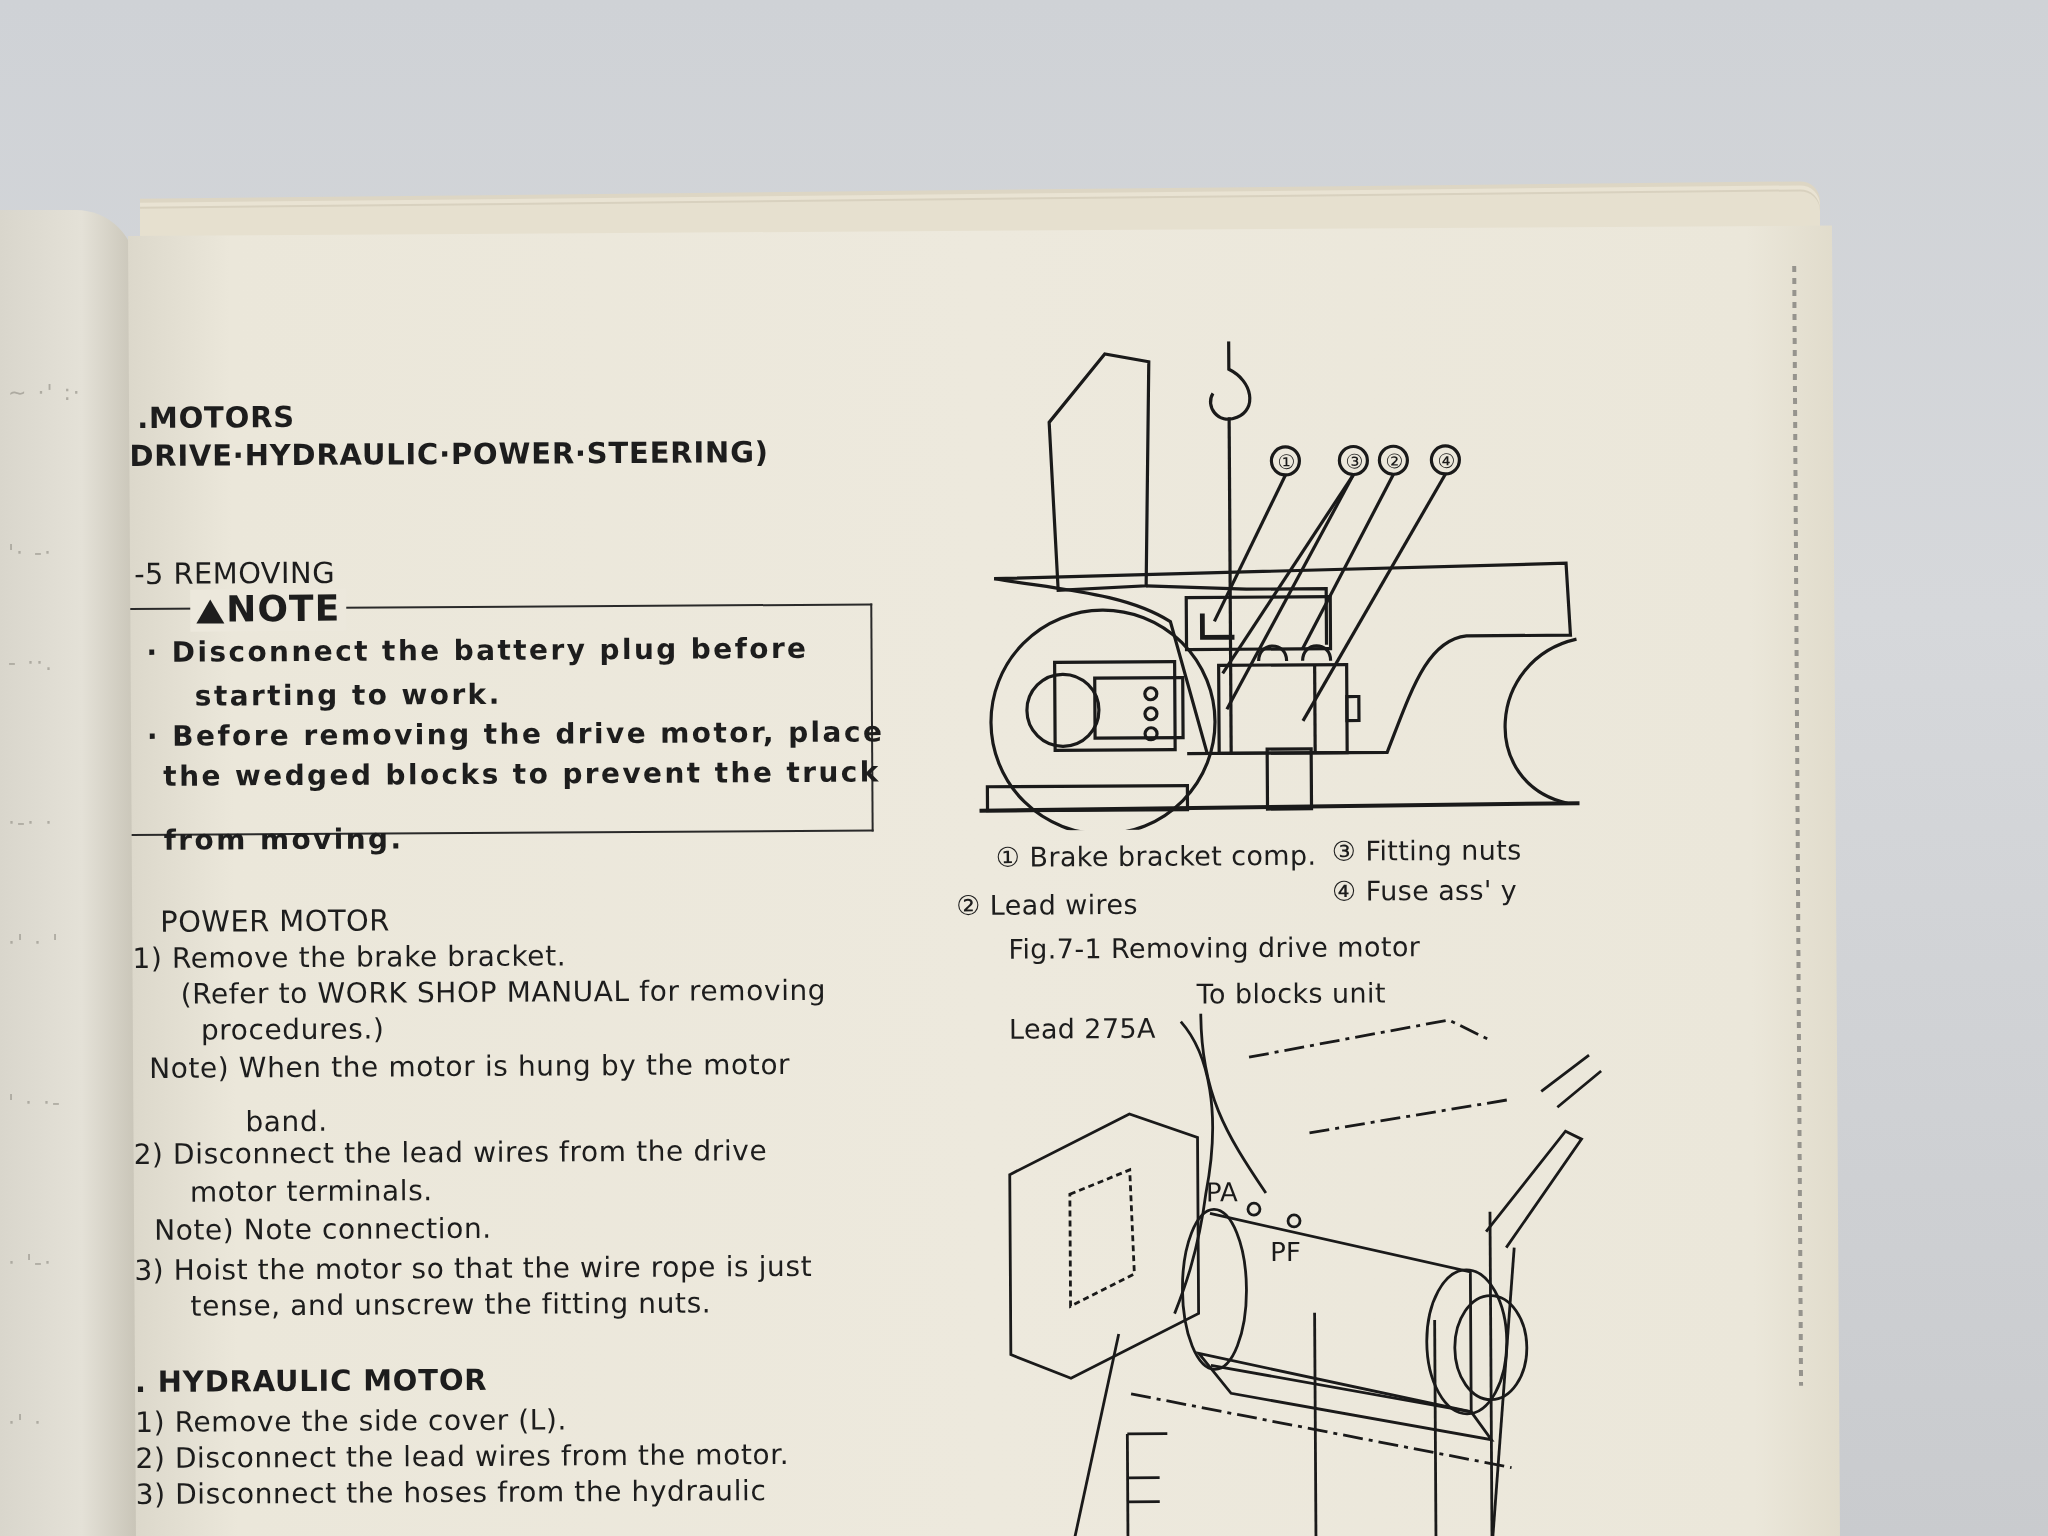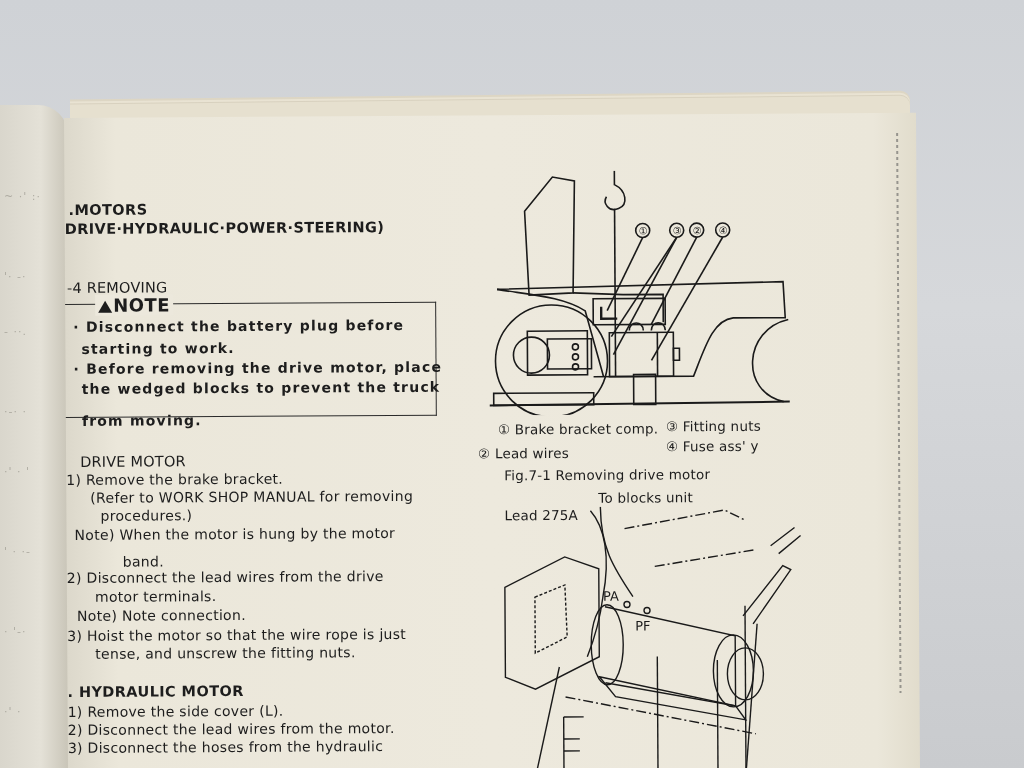--- a/index.html
+++ b/index.html
@@ -68,34 +68,34 @@
   <div class="ghost" style="top:440px">' ·  ·-</div>
   <div class="ghost" style="top:520px">·  '-·</div>
   <div class="ghost" style="top:600px">·'  ·</div>
 </div>
 
 <div class="page">
   <div class="page-binding-line"></div>
 
   <div class="txt h1" style="left:4px;top:84px">.MOTORS</div>
   <div class="txt h1" style="left:0;top:103px">DRIVE·HYDRAULIC·POWER·STEERING)</div>
-  <div class="txt h2" style="left:2px;top:162px">-4 REMOVING</div>
+  <div class="txt h2" style="left:2px;top:162px">-5 REMOVING</div>
 
   <div class="note-box">
     <div class="note-title">
       <span class="warn-icon"></span><span>NOTE</span>
     </div>
     <div class="note-line" style="top:14px">· Disconnect   the   battery   plug   before</div>
-    <div class="note-line" style="top:36px;left:16px">starting to work.</div>
+    <div class="note-line" style="top:36px;left:32px">starting to work.</div>
     <div class="note-line" style="top:56px">· Before removing the drive motor, place</div>
     <div class="note-line" style="top:76px;left:16px">the wedged blocks to prevent the truck</div>
     <div class="note-line" style="top:108px;left:16px">from moving.</div>
   </div>
 
-  <div class="txt h2" style="left:14px;top:336px">DRIVE MOTOR</div>
+  <div class="txt h2" style="left:14px;top:336px">POWER MOTOR</div>
   <div class="txt body" style="left:0;top:354px">1) Remove the brake bracket.</div>
   <div class="txt body" style="left:24px;top:372px">(Refer to WORK SHOP MANUAL  for removing</div>
   <div class="txt body" style="left:34px;top:390px">procedures.)</div>
   <div class="txt body" style="left:8px;top:409px">Note) When the motor is hung by the motor</div>
   <div class="txt body" style="left:56px;top:436px">band.</div>
   <div class="txt body" style="left:0;top:452px">2) Disconnect  the  lead  wires  from  the  drive</div>
   <div class="txt body" style="left:28px;top:471px">motor terminals.</div>
   <div class="txt body" style="left:10px;top:490px">Note) Note connection.</div>
   <div class="txt body" style="left:0;top:510px">3) Hoist the motor so that the wire rope is just</div>
   <div class="txt body" style="left:28px;top:528px">tense, and unscrew the fitting nuts.</div>

